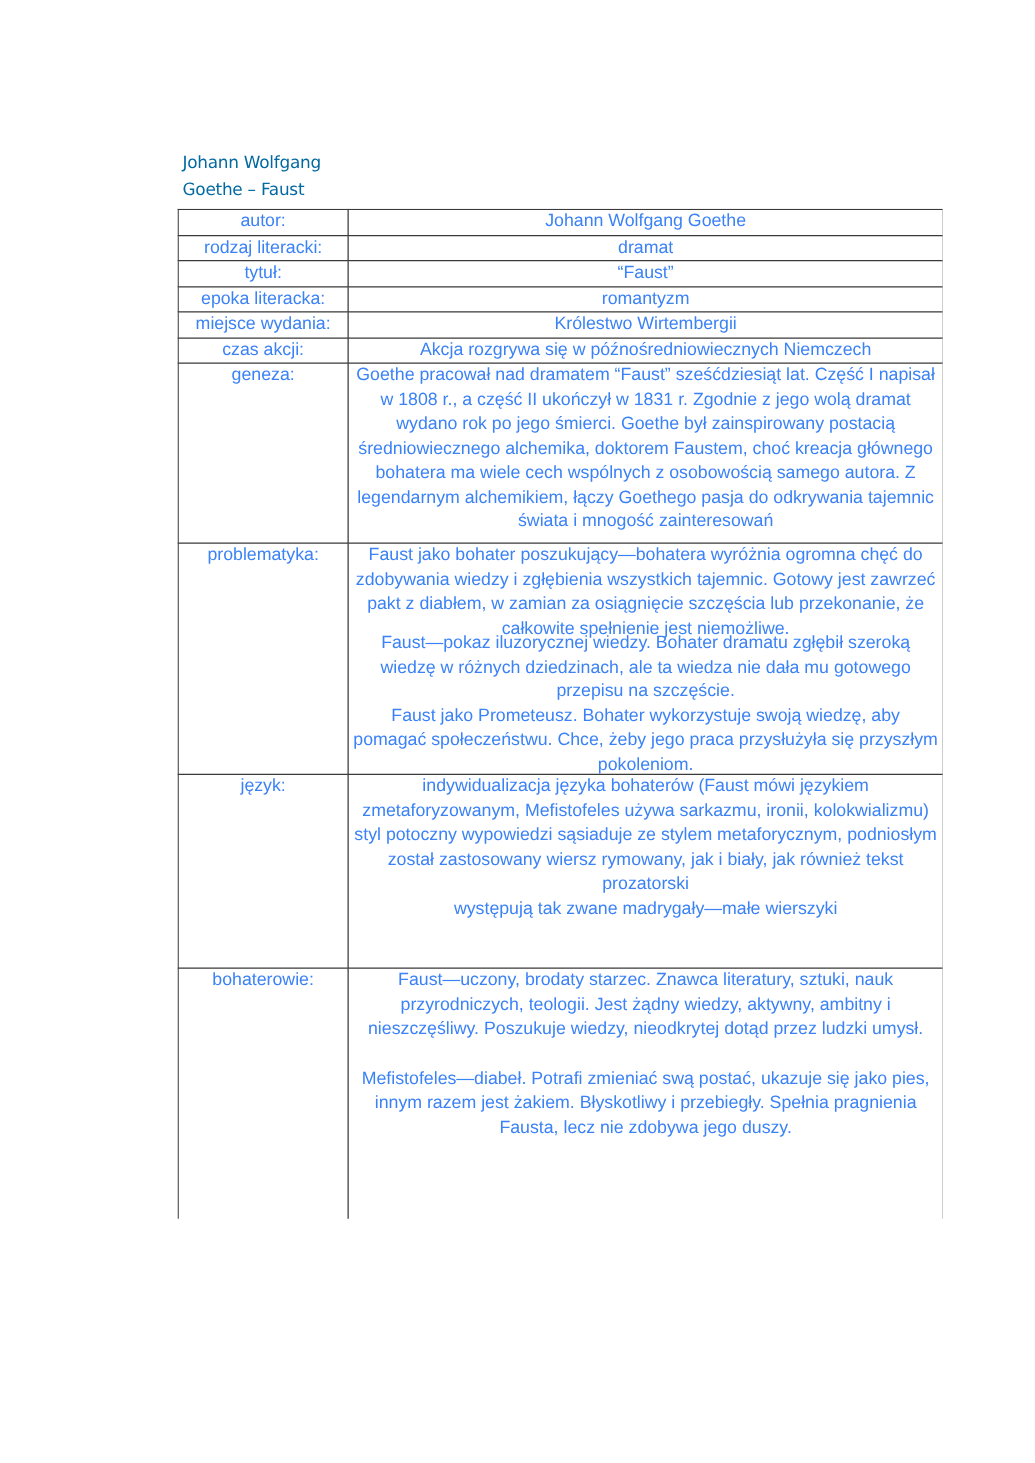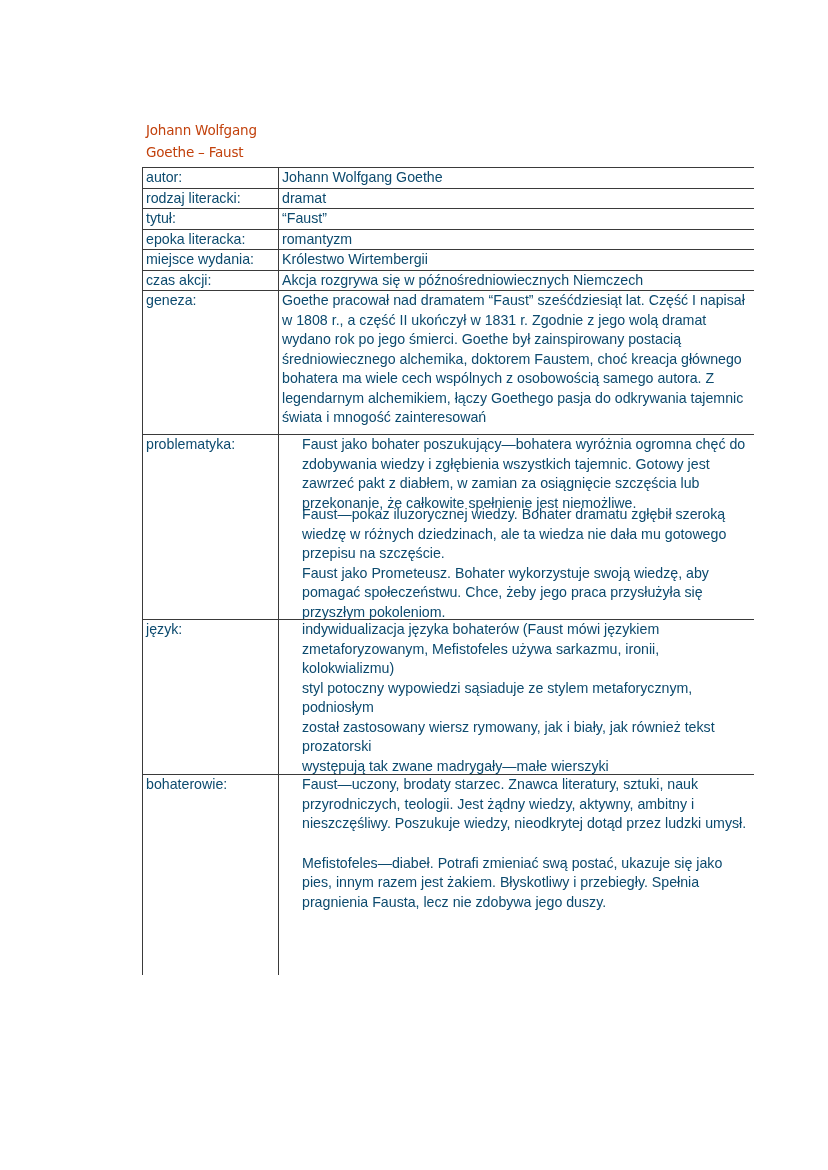--- a/index.html
+++ b/index.html
@@ -15,21 +15,21 @@
     font-family: "Liberation Sans", sans-serif;
     color: #1a1a1a;
   }
   .page-title {
     position: absolute;
     left: 146px;
     top: 119px;
     font-family: "DejaVu Sans", sans-serif;
     font-size: 13.5px;
     line-height: 22px;
-    color: #c2410c;
+    color: #0369a1;
     letter-spacing: -0.2px;
   }
   .page-title div { white-space: nowrap; }
 
   .sheet {
     position: absolute;
     left: 142px;
     top: 167px;
     width: 612px;
     height: 879px;
@@ -39,31 +39,32 @@
     border-collapse: collapse;
     width: 612px;
     table-layout: fixed;
   }
   table.info td {
     border: 1.5px solid #3a3a3a;
     vertical-align: top;
     padding: 0 3px;
     font-size: 14.2px;
     line-height: 19.5px;
-    color: #0c4a6e;
+    color: #3b82f6;
     overflow: hidden;
+    text-align: center;
   }
   table.info td.label {
     width: 130px;
   }
   table.info tr.short td { height: 18px; }
   .cell-inner {
     overflow: hidden;
   }
-  .para { display: block; margin-left: 20px; }
+  .para { display: block; }
   .gap { height: 20px; }
   .overlap { margin-top: -8px; }
 </style>
 </head>
 <body>
 
 <div class="page-title">
   <div>Johann Wolfgang</div>
   <div>Goethe – Faust</div>
 </div>

